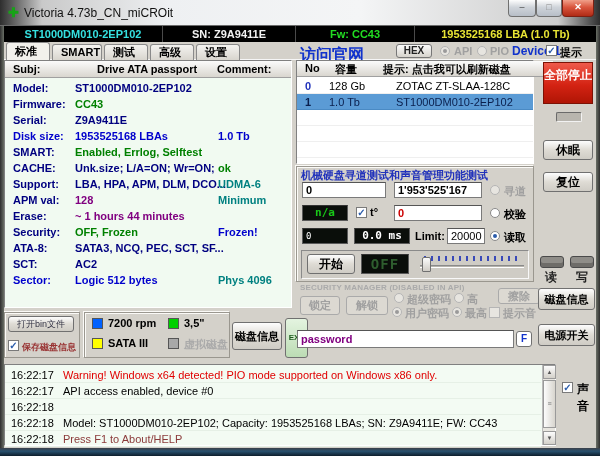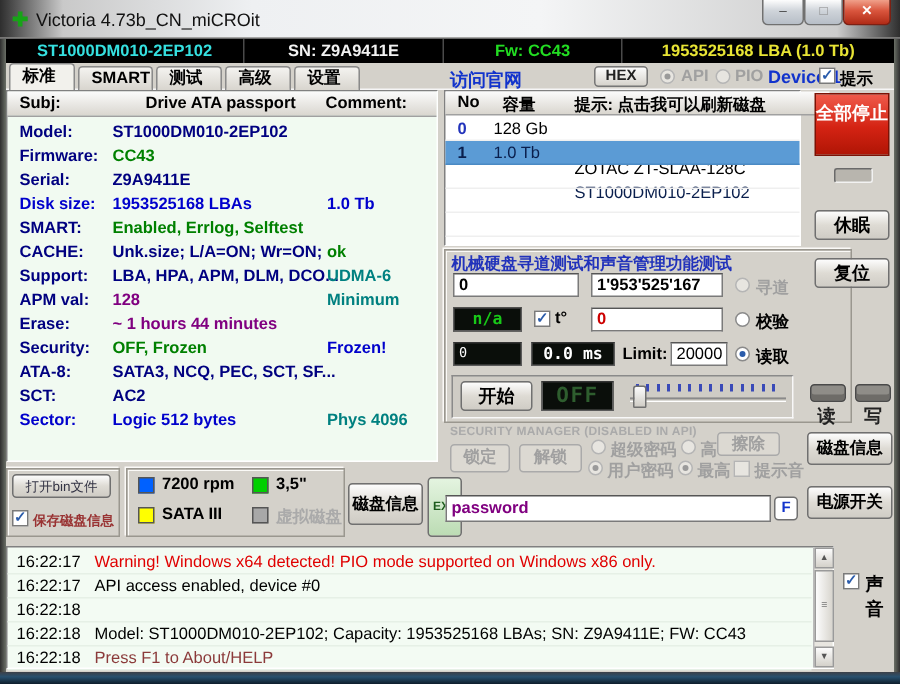--- a/index.html
+++ b/index.html
@@ -29,21 +29,21 @@
   #infobar { left:4px; top:26px; width:592px; height:16px; background:#000; display:flex; }
   #infobar .cell { height:16px; line-height:16px; text-align:center; font-size:11px; font-weight:bold;
     border-right:1px solid #4a4a4a; white-space:nowrap; overflow:hidden; }
 
   
   #tabrow { left:4px; top:42px; width:592px; height:18px; background:#d4d1ca; border-bottom:1px solid #f6f6f6; }
   .tab { position:absolute; top:2px; height:16px; padding:0 8px; font-size:11px; font-weight:bold; color:#000;
     background:linear-gradient(180deg,#f4f3f0,#d8d5ce); border:1px solid #8a8a8a; border-bottom:none;
     border-radius:3px 3px 0 0; line-height:15px; }
   .tab.active { top:0; height:18px; background:#f2f1ec; line-height:17px; z-index:2; }
-  #link-site { left:300px; top:3px; font-size:12px; font-weight:bold; color:#1133cc; }
+  #link-site { left:300px; top:3px; font-size:16px; font-weight:bold; color:#1133cc; }
   #btn-hex { left:396px; top:2px; width:36px; height:14px; font-size:10px; font-weight:bold; color:#222;
     background:linear-gradient(180deg,#fbfbfb,#d6d3cc); border:1px solid #777; border-radius:3px;
     text-align:center; line-height:12px; }
   #device-label { left:504px; top:3px; font-size:12px; font-weight:bold; color:#1133cc; }
 
   
   .radio { position:absolute; width:10px; height:10px; border:1px solid #8a8a8a; border-radius:50%;
     background:#fff; }
   .radio.checked::after { content:""; position:absolute; left:2px; top:2px; width:4px; height:4px;
     border-radius:50%; background:#2b5cab; }
@@ -91,25 +91,25 @@
   #drivelist { left:296px; top:60px; width:238px; height:104px; background:#fff;
     border:1px solid #808080; border-bottom-color:#fff; border-right-color:#fff; }
   #dl-header { position:absolute; left:0; top:0; width:256px; height:16px;
     background:linear-gradient(180deg,#fbfbfb,#d9d6cf); border-bottom:1px solid #a0a0a0;
     font-size:11px; font-weight:bold; }
   #dl-header span { position:absolute; top:1px; }
   .drow { position:absolute; left:0; width:236px; height:16px; font-size:11px; line-height:16px;
     border-bottom:1px solid #efefef; white-space:nowrap; }
   .drow .c0 { position:absolute; left:8px; font-weight:bold; }
   .drow .c1 { position:absolute; left:32px; }
-  .drow .c2 { position:absolute; left:86px;margin-top:27px; }
+  .drow .c2 { position:absolute; left:99px; }
   .drow.selected { background:#5b9bd5; color:#0a1f4d; border-bottom-color:#4a8ac4; }
 
   
-  #seekpanel { left:296px; top:166px; width:272px; height:116px; }
+  #seekpanel { left:296px; top:166px; width:238px; height:116px; }
   #seek-title { position:absolute; left:4px; top:1px; font-size:11px; font-weight:bold; color:#2233bb; }
   #startpanel { position:absolute; left:4px; top:83px; width:228px; height:29px;
     border:1px solid #8a8a8a; border-bottom-color:#f8f8f8; border-right-color:#f8f8f8; background:#cfccc5; }
   #slider-ticks { position:absolute; left:122px; top:5px; width:96px; height:5px;
     background:repeating-linear-gradient(90deg,#3a4ab8 0 2px,transparent 2px 7px); }
   #slider-track { position:absolute; left:118px; top:14px; width:104px; height:3px;
     background:#b5b2ab; border-top:1px solid #8a8a8a; border-bottom:1px solid #fff; }
   #slider-handle { position:absolute; left:120px; top:6px; width:9px; height:15px;
     background:linear-gradient(180deg,#fbfbfb,#d0cdc6); border:1px solid #707070; border-radius:2px 2px 1px 1px; }
 
@@ -341,21 +341,21 @@
     <span class="radio disabled" style="left:98px;top:10px;"></span>
     <span class="rlabel disabled" style="left:111px;top:9px;">超级密码</span>
     <span class="radio disabled" style="left:158px;top:10px;"></span>
     <span class="rlabel disabled" style="left:171px;top:9px;">高</span>
     <span class="radio checked disabled" style="left:96px;top:24px;"></span>
     <span class="rlabel disabled" style="left:109px;top:23px;">用户密码</span>
     <span class="radio checked disabled" style="left:156px;top:24px;"></span>
     <span class="rlabel disabled" style="left:169px;top:23px;">最高</span>
     <span class="cb disabled" style="left:193px;top:24px;"></span>
     <span class="rlabel disabled" style="left:207px;top:23px;">提示音</span>
-    <div class="btn disabled" style="left:182px;top:5px;width:42px;height:16px;font-size:11px;font-weight:bold;line-height:14px;">擦除</div>
+    <div class="btn disabled" style="left:202px;top:5px;width:42px;height:16px;font-size:11px;font-weight:bold;line-height:14px;">擦除</div>
   </div>
 
   <div id="pwd-input" class="abs input">password</div>
   <div id="btn-f" class="abs btn">F</div>
 
   <div id="btn-stop" class="abs">全部停止</div>
   <div id="led-top" class="abs"></div>
   <div id="btn-sleep" class="abs btn">休眠</div>
   <div id="btn-reset" class="abs btn">复位</div>
   <div class="io-led abs" style="left:540px;top:256px;"></div>

